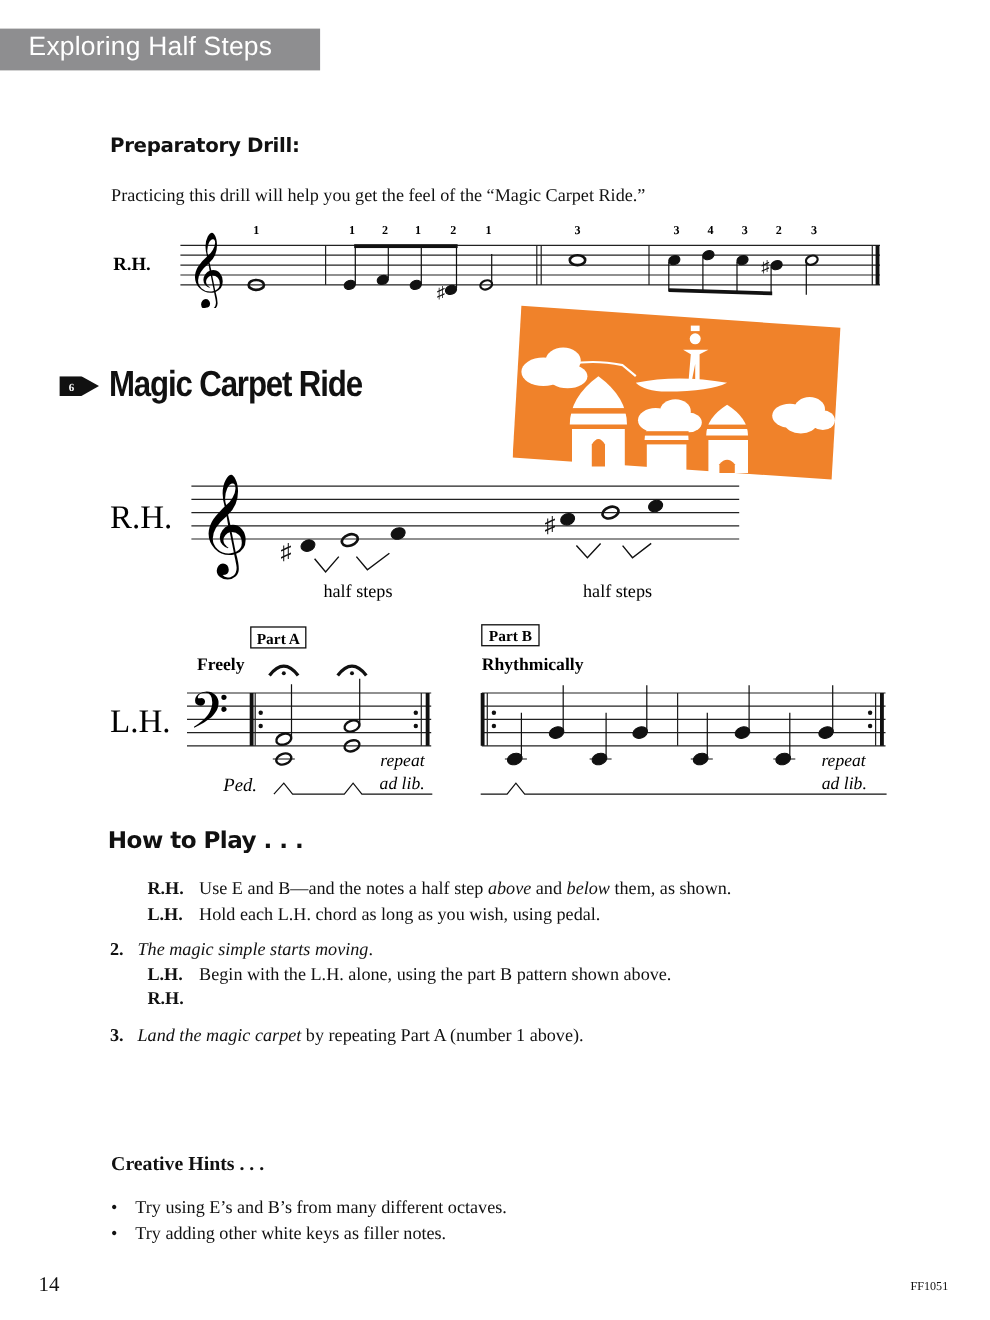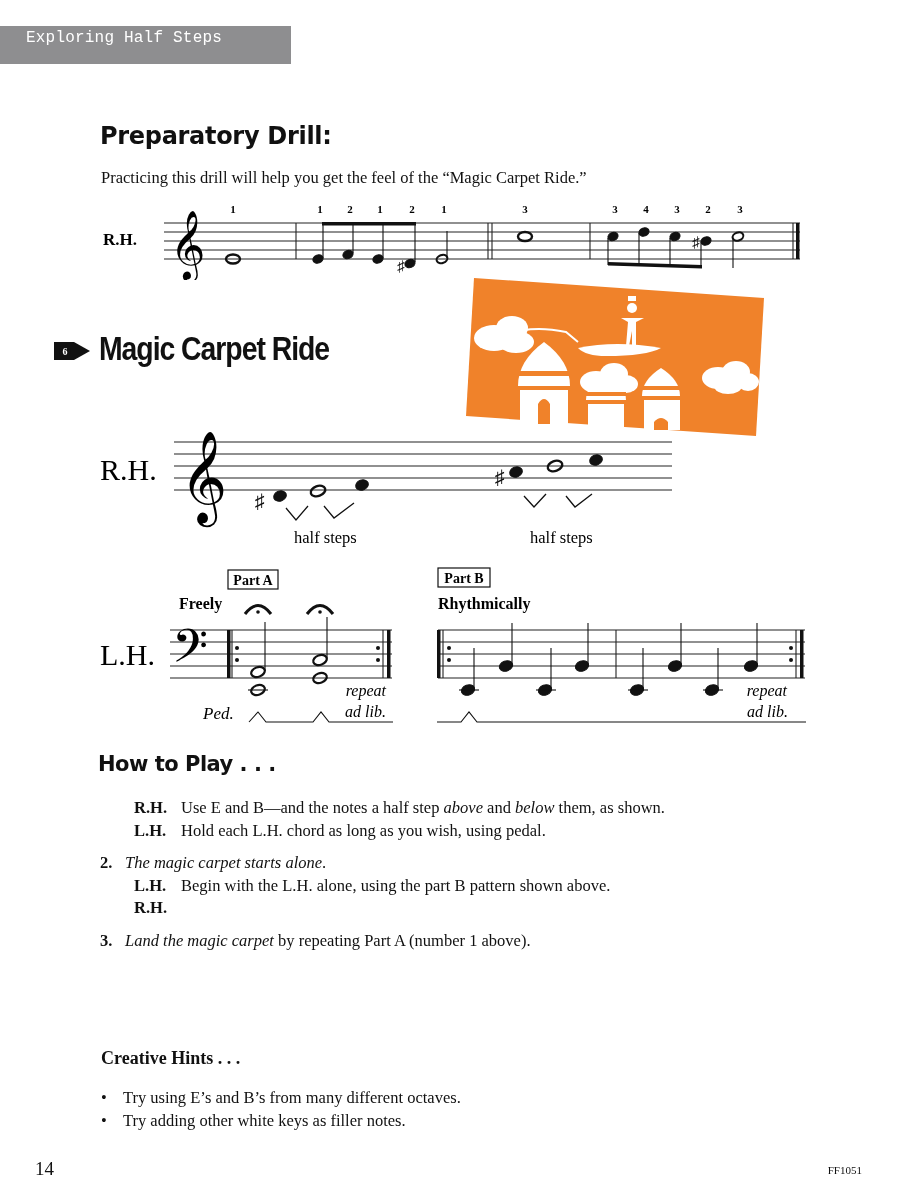--- a/index.html
+++ b/index.html
@@ -1,23 +1,23 @@
 <!DOCTYPE html>
 <html><head>
 <meta charset="utf-8">
 <style>
   html, body { margin: 0; padding: 0; background: #ffffff; }
   body { width: 900px; height: 1200px; position: relative; overflow: hidden;
          font-family: "Liberation Serif", serif; color: #111; }
   .abs { position: absolute; }
   .banner { left: 0; top: 26px; width: 291px; height: 38px; background: #8e8e90; }
   .banner span { position: absolute; left: 26px; top: 3px; color: #fff;
-                 font-family: Liberation Mono, monospace; font-size: 16px; letter-spacing: 0.2px; }
+                 font-family: Liberation Sans, sans-serif; font-size: 24px; letter-spacing: 0.2px; }
   .h-sans { font-family: "DejaVu Sans", sans-serif; font-weight: bold; }
-  .prep-title { left: 100px; top: 122px; font-size: 24px; letter-spacing: -0.3px; }
+  .prep-title { left: 100px; top: 122px; font-size: 18px; letter-spacing: -0.3px; }
   .prep-text { left: 101px; top: 168px; font-size: 16.5px; }
   .song-title { left: 99px; top: 330px; font-size: 33px; letter-spacing: -1.2px;
                 font-family: "Liberation Sans", sans-serif; font-weight: bold; transform: scaleX(0.86); transform-origin: left top; }
   .track-flag { left: 54px; top: 342px; width: 36px; height: 18px; }
   .howto-title { left: 98px; top: 752px; font-size: 21px; letter-spacing: -0.5px; }
   .steps { left: 100px; top: 797px; width: 760px; font-size: 16.5px; line-height: 22.5px; }
   .steps .item { margin-bottom: 10px; }
   .steps .sub { display: flex; padding-left: 34px; }
   .steps .sub .lbl { width: 47px; flex: none; font-weight: bold; }
   .steps .num { font-weight: bold; display: inline-block; width: 25px; }
@@ -288,21 +288,21 @@
     <div class="sub">
         <span class="lbl">R.H.</span>
         <span><span>Use E and B—and the notes a half step </span><i>above</i><span> and </span><i>below</i><span> them, as shown.</span></span>
       </div>
     <div class="sub">
         <span class="lbl">L.H.</span>
         <span>Hold each L.H. chord as long as you wish, using pedal.</span>
       </div>
   </div>
   <div class="item">
-    <div><span class="num">2.</span><i>The magic carpet starts alone</i><span>.</span></div>
+    <div><span class="num">2.</span><i>The magic simple starts moving</i><span>.</span></div>
     <div class="sub">
         <span class="lbl">L.H.</span>
         <span>Begin with the L.H. alone, using the part B pattern shown above.</span>
       </div>
     <div class="sub">
         <span class="lbl">R.H.</span>
       </div>
   </div>
   <div class="item">
     <div><span class="num">3.</span><i>Land the magic carpet</i><span> by repeating Part A (number 1 above).</span></div>

